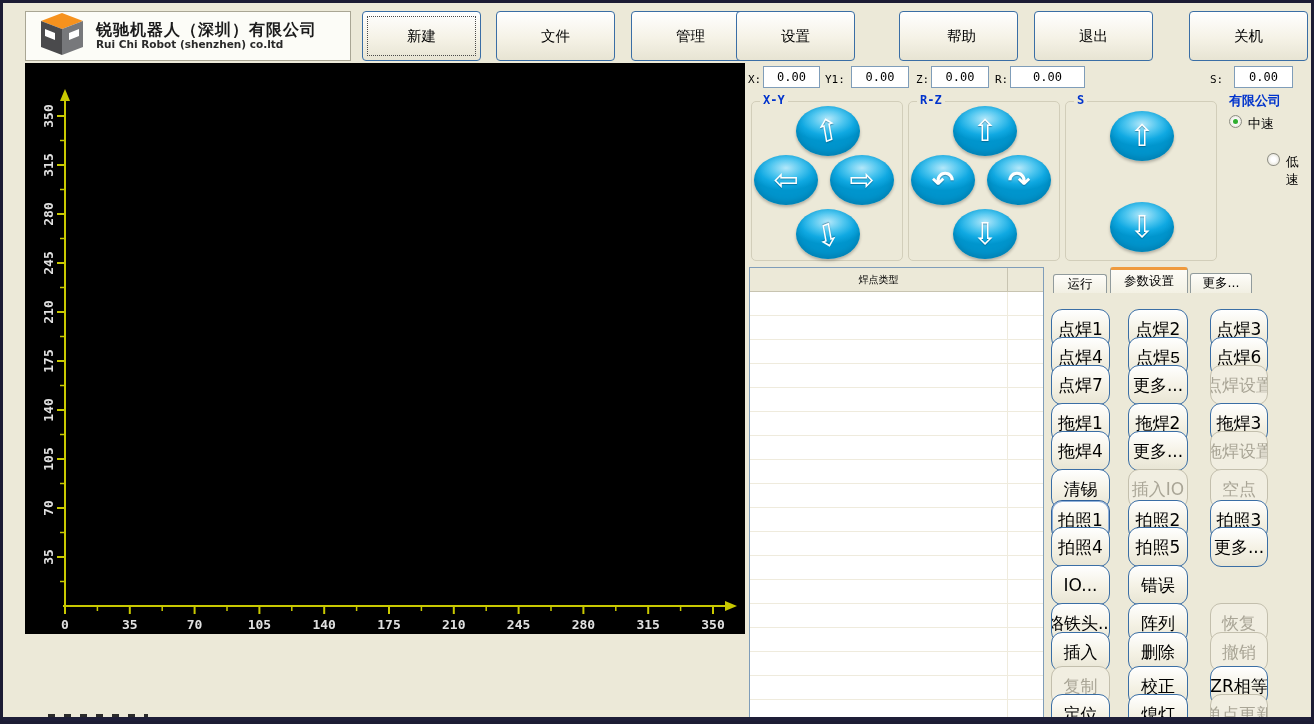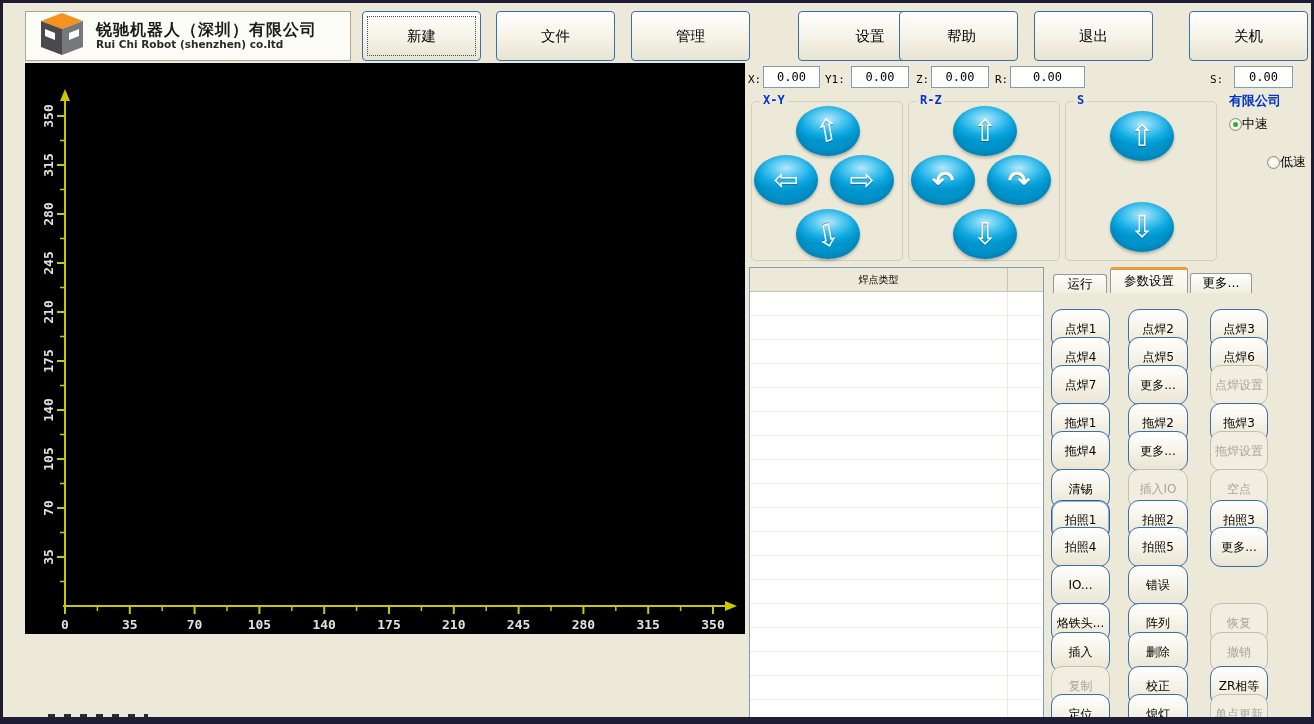--- a/index.html
+++ b/index.html
@@ -32,21 +32,21 @@
   .jogbtn{position:absolute;width:64px;height:50px;border-radius:50%;cursor:pointer;
     background:radial-gradient(ellipse 60% 45% at 50% 26%,#b4e8fa 0%,#4cc5ef 42%,#10a9e2 72%,#0095cd 100%);
     box-shadow:0 2px 3px rgba(0,0,0,.25), inset 0 -3px 6px rgba(0,90,130,.35);
     display:flex;align-items:center;justify-content:center;color:#fff;}
   .jglyph{font-size:30px;line-height:1;text-shadow:0 1px 1px rgba(0,60,90,.45);}
   .jglyph.rot{font-size:27px;font-weight:bold;}
   .jglyph.g3d-away{transform:rotate(-20deg) skewX(-10deg);}
   .jglyph.g3d-toward{transform:rotate(160deg) skewX(-10deg);}
   
   .speed-label{position:absolute;color:#0033CC;font-size:13px;font-weight:bold;}
-  .radio-row{position:absolute;display:flex;align-items:center;cursor:pointer;}
+  .radio-row{position:absolute;display:flex;align-items:flex-start;gap:6px;cursor:pointer;}
   .radio{width:13px;height:13px;border-radius:50%;border:1px solid #8d8d83;box-sizing:border-box;
     background:radial-gradient(#ffffff 30%,#dcd9cc);display:flex;align-items:center;justify-content:center;}
   .radio.sel::after{content:"";width:5px;height:5px;border-radius:50%;background:#2fae2f;display:block;}
   .radio-text{font-size:13px;color:#000;}
   
   #tbl{position:absolute;left:746px;top:264px;width:295px;height:454px;box-sizing:border-box;
     background:#fff;border:1px solid #7F9DB9;overflow:hidden;}
   .tbl-head{height:23px;background:#ECE9D8;border-bottom:1px solid #c8c4b1;display:flex;}
   .tbl-head .c1{flex:1;display:flex;align-items:center;justify-content:center;
     font-size:10px;color:#000;}
@@ -55,21 +55,21 @@
   .trow .c1{flex:1;} .trow .c2{width:35px;border-left:1px solid #efebdd;}
   
   .tab{position:absolute;box-sizing:border-box;cursor:pointer;
     background:linear-gradient(#fefdf9,#f1efe2);border:1px solid #919B9C;border-bottom:none;
     border-radius:3px 3px 0 0;font-size:12.5px;color:#000;
     display:flex;align-items:center;justify-content:center;}
   .tab.active{border-top:3px solid #EF9A3D;background:linear-gradient(#fdfcf7,#f3f1e4);}
   
   .gbtn{position:absolute;height:40px;box-sizing:border-box;cursor:pointer;
     background:linear-gradient(180deg,#ffffff,#f4f1e4 55%,#e8e5d4);
-    border:1px solid #3a6ea5;border-radius:11px;color:#000;font-size:12px;
+    border:1px solid #3a6ea5;border-radius:11px;color:#000;font-size:17px;
     display:flex;align-items:center;justify-content:center;white-space:nowrap;overflow:hidden;}
   .gbtn.disabled{border-color:#c3bfad;color:#a9a596;background:#f1eee1;cursor:default;}
   .gbtn.gfocus{box-shadow:0 0 0 1px #8fb0d8 inset;border-color:#2d5f9b;}
   
   .bband{position:absolute;left:-3px;right:-3px;bottom:-3px;height:7px;background:#1e1e38;}
   .bmarks{position:absolute;left:45px;bottom:4px;width:100px;height:3px;
     background:repeating-linear-gradient(90deg,#2b2b2b 0 7px,transparent 7px 16px);}
 </style>
 </head>
 <body>
@@ -88,21 +88,21 @@
     </span>
     <span class="logo-text">
       <div class="logo-cn">锐驰机器人（深圳）有限公司</div>
       <div class="logo-en">Rui Chi Robot (shenzhen) co.ltd</div>
     </span>
   </div>
   <div id="menu-bar">
       <div class="xpbtn kfocus" style="left: 359px; width: 119px;">新建</div>
       <div class="xpbtn" style="left: 493px; width: 119px;">文件</div>
       <div class="xpbtn" style="left: 628px; width: 119px;">管理</div>
-      <div class="xpbtn" style="left: 795px; width: 144px;">设置</div>
+      <div class="xpbtn" style="left: 733px; width: 119px;">设置</div>
       <div class="xpbtn" style="left: 896px; width: 119px; padding-left: 6px;">帮助</div>
       <div class="xpbtn" style="left: 1031px; width: 119px;">退出</div>
       <div class="xpbtn" style="left: 1186px; width: 119px;">关机</div>
     </div>
 
   <div id="plot"><svg width="720" height="571">
         <line x1="40" y1="543" x2="40" y2="34" stroke="#C9C900" stroke-width="2"></line>
         <line x1="38" y1="543" x2="704" y2="543" stroke="#C9C900" stroke-width="2"></line>
         <polygon points="712,543 700,538 700,548" fill="#C9C900"></polygon>
         <polygon points="40,26 35,38 45,38" fill="#C9C900"></polygon>

